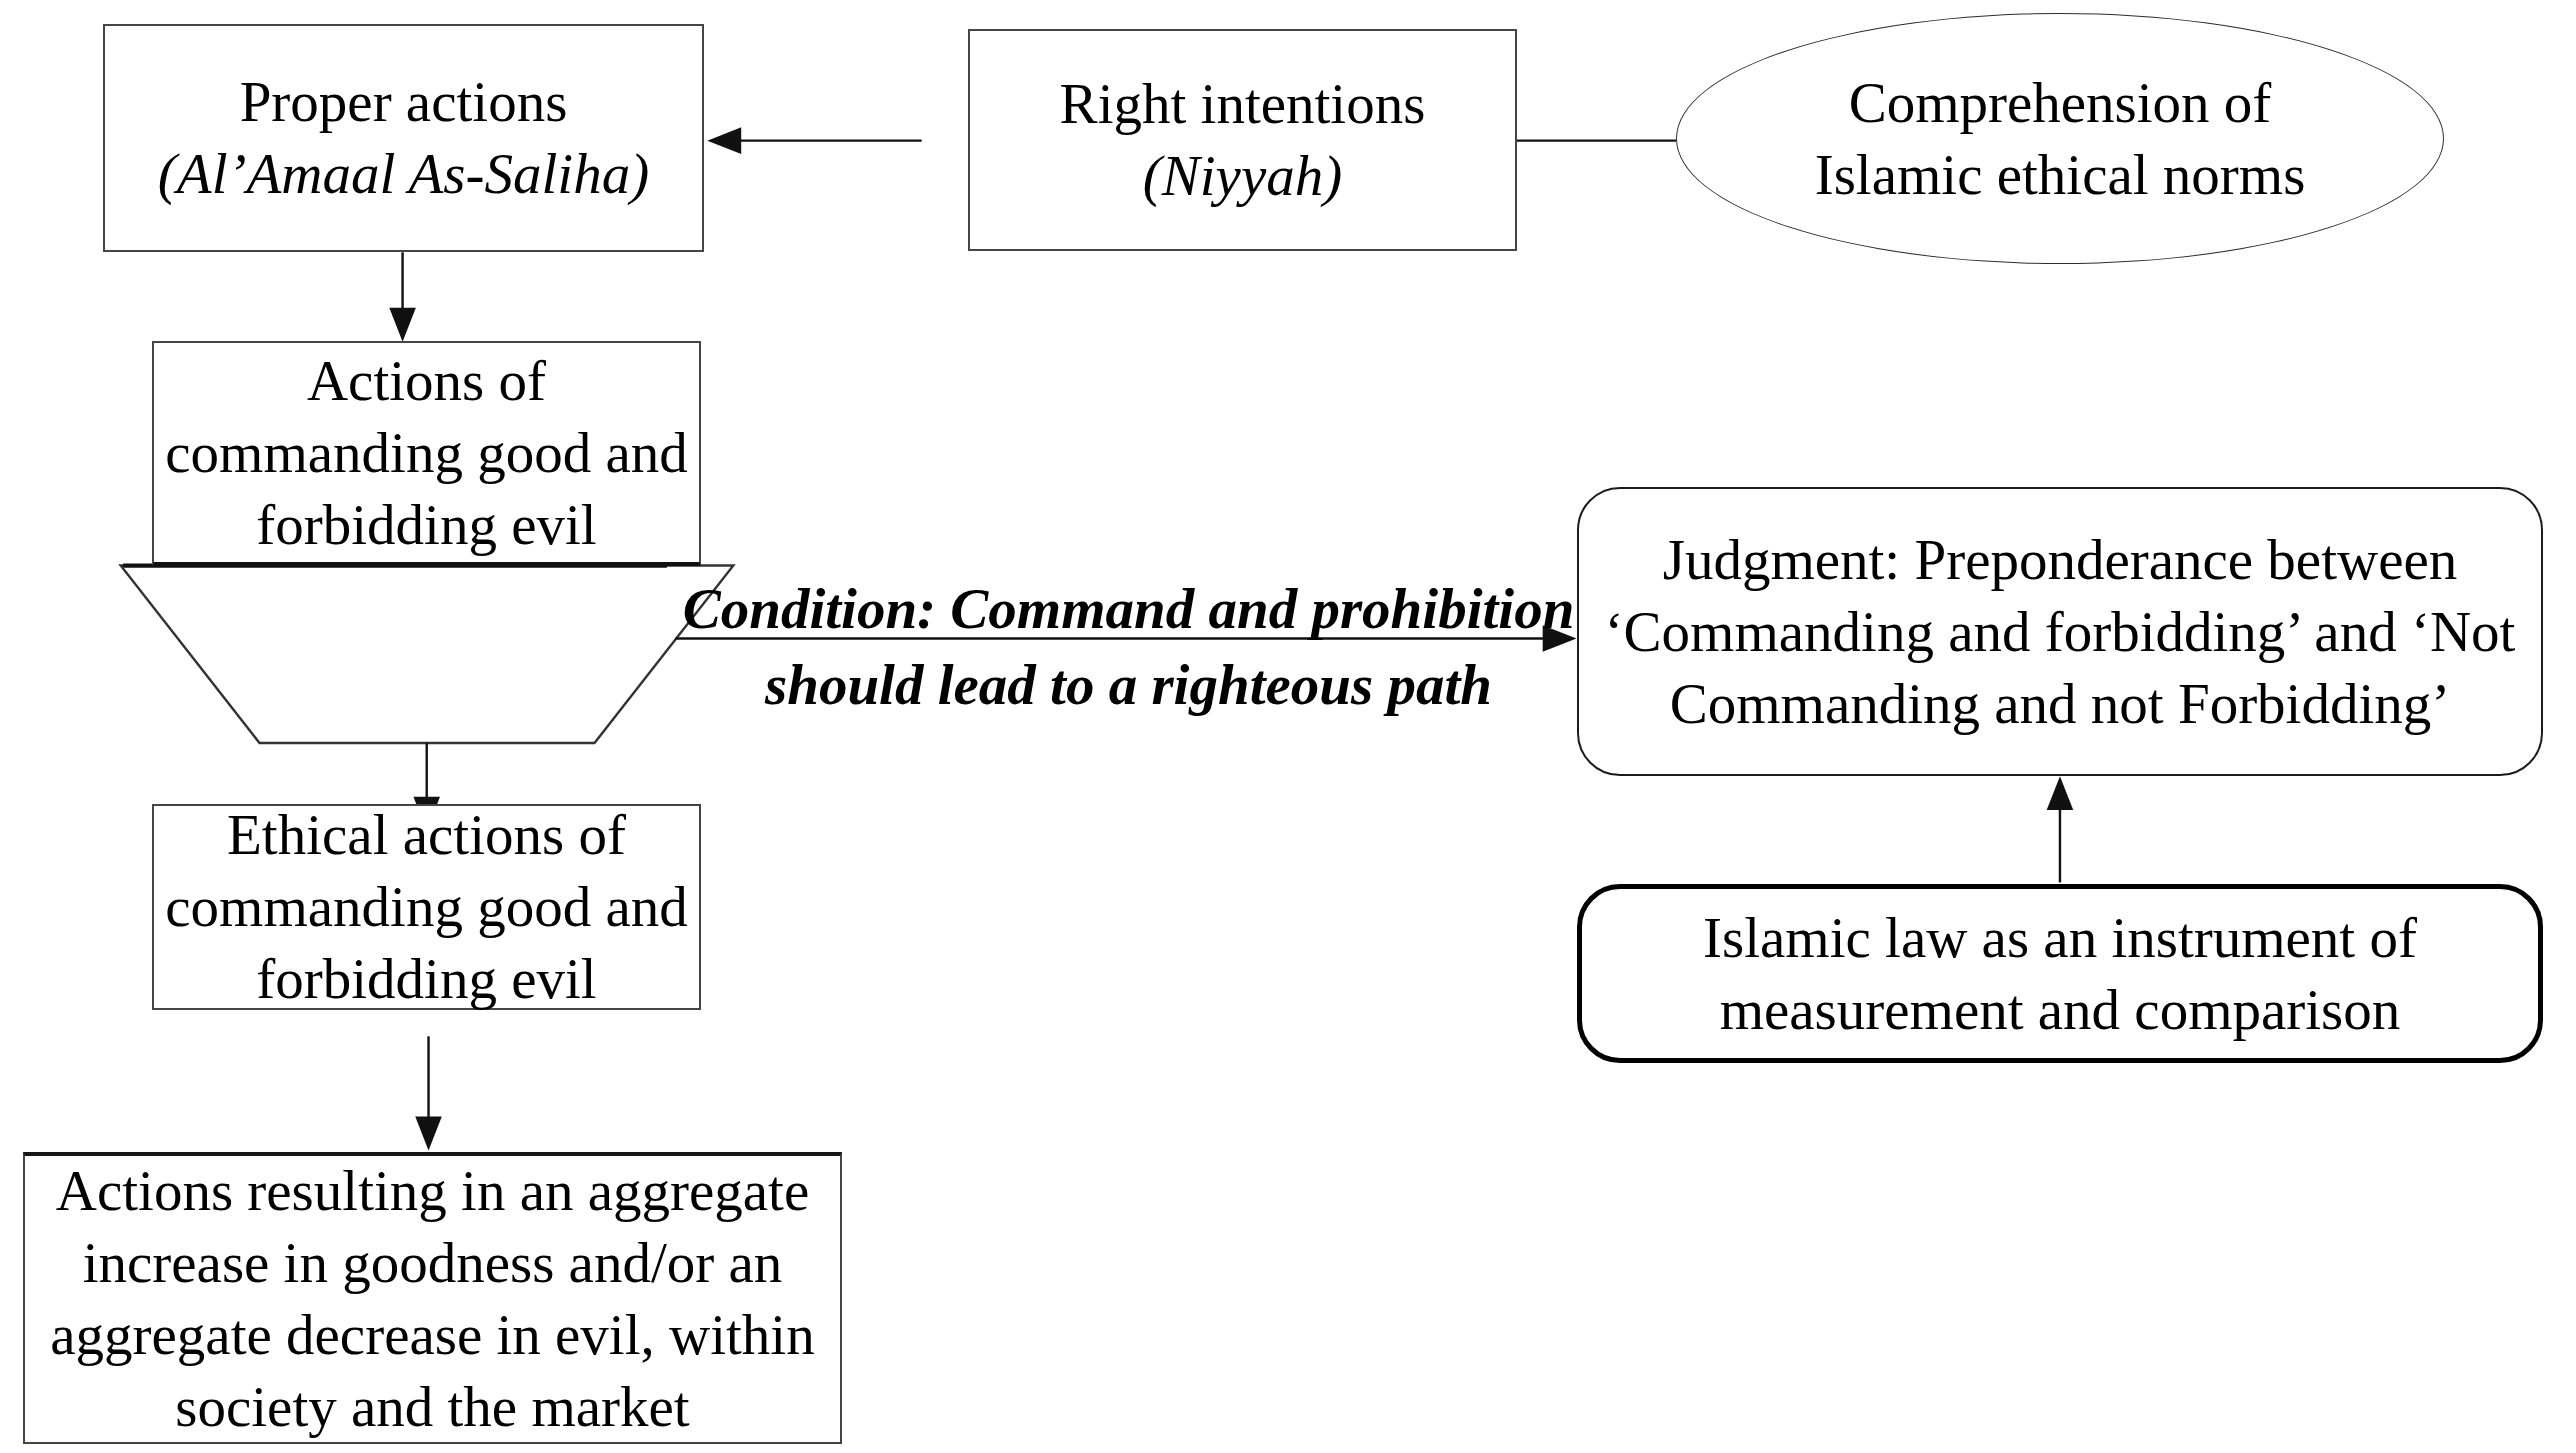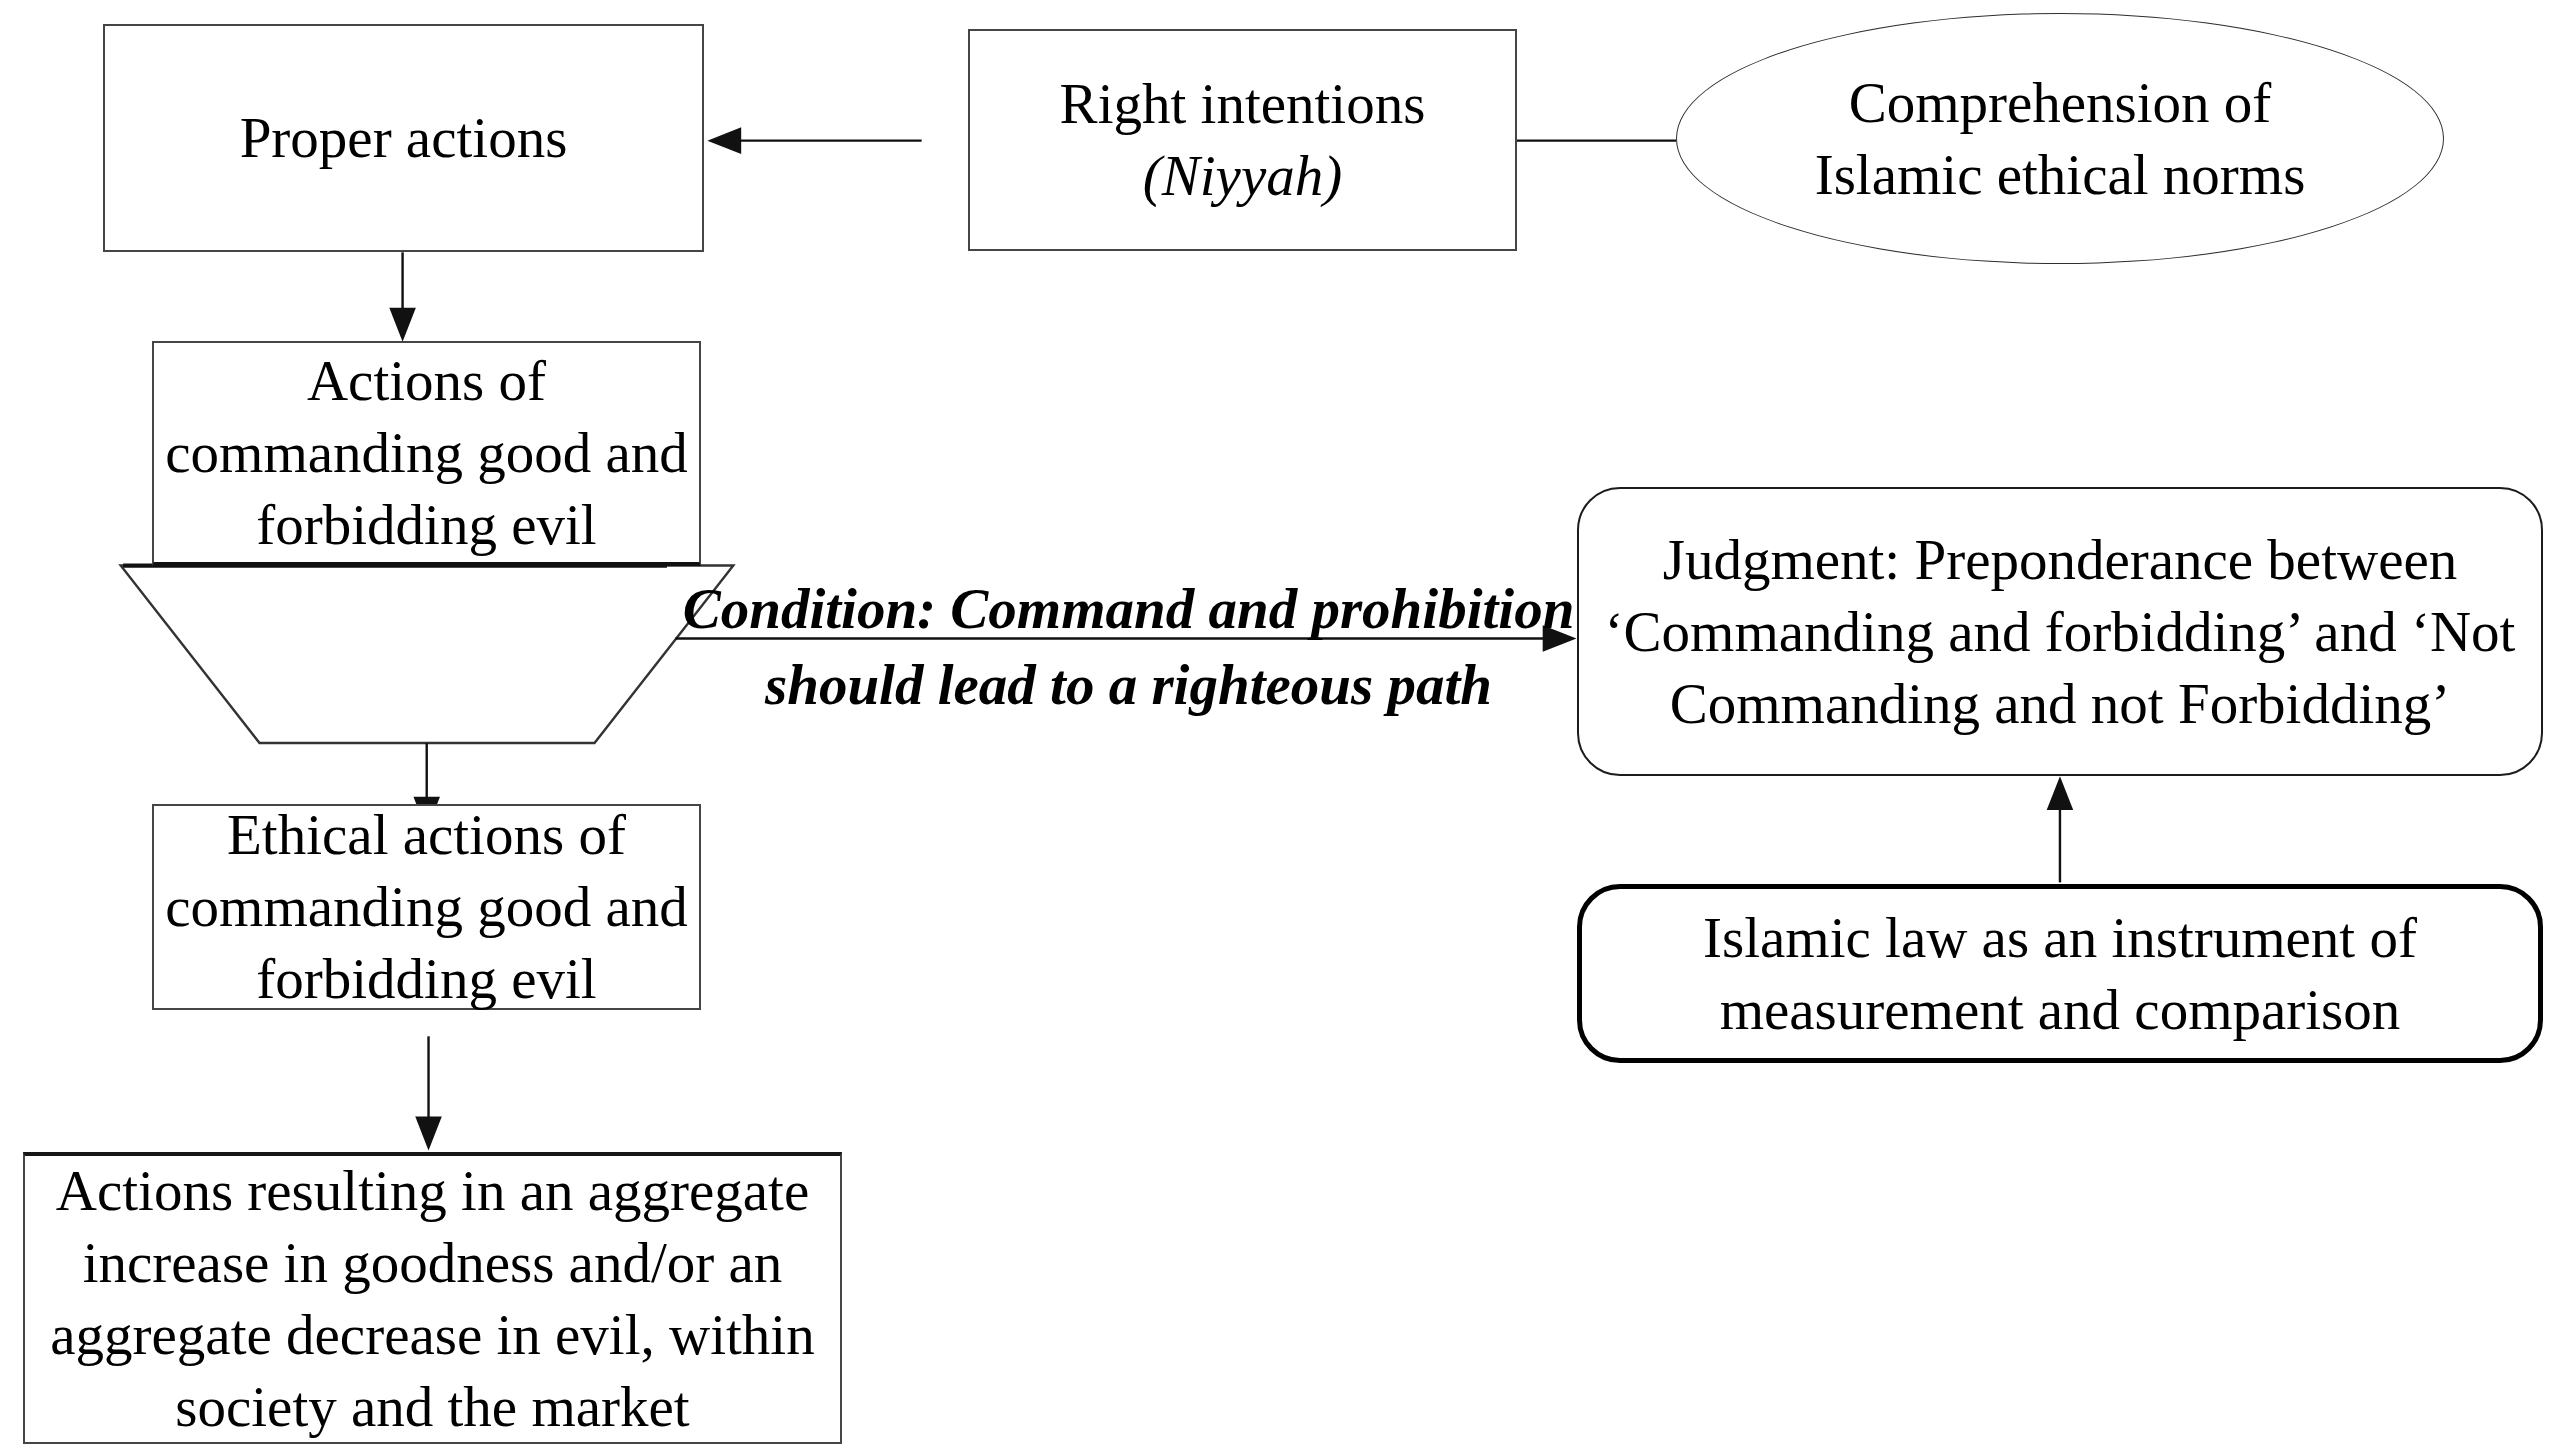--- a/index.html
+++ b/index.html
@@ -80,20 +80,21 @@
 
     <line class="cline" x1="3413" y1="1462" x2="3413" y2="1300"></line>
     <polygon class="chead" points="3413,1286 3391,1342 3435,1342"></polygon>
 
     <line class="cline" x1="710" y1="1717" x2="710" y2="1890"></line>
     <polygon class="chead" points="710,1906 688,1850 732,1850"></polygon>
   </svg>
 
   <div class="node rect" id="proper">
     <div>Proper actions</div>
+    <div class="it">(Al’Amaal As-Saliha)</div>
   </div>
 
   <div class="node rect" id="right-int">
     <div>Right intentions</div>
     <div class="it">(Niyyah)</div>
   </div>
 
   <div class="node ellipse" id="comprehension">
     <div>Comprehension of
 Islamic ethical norms</div>

